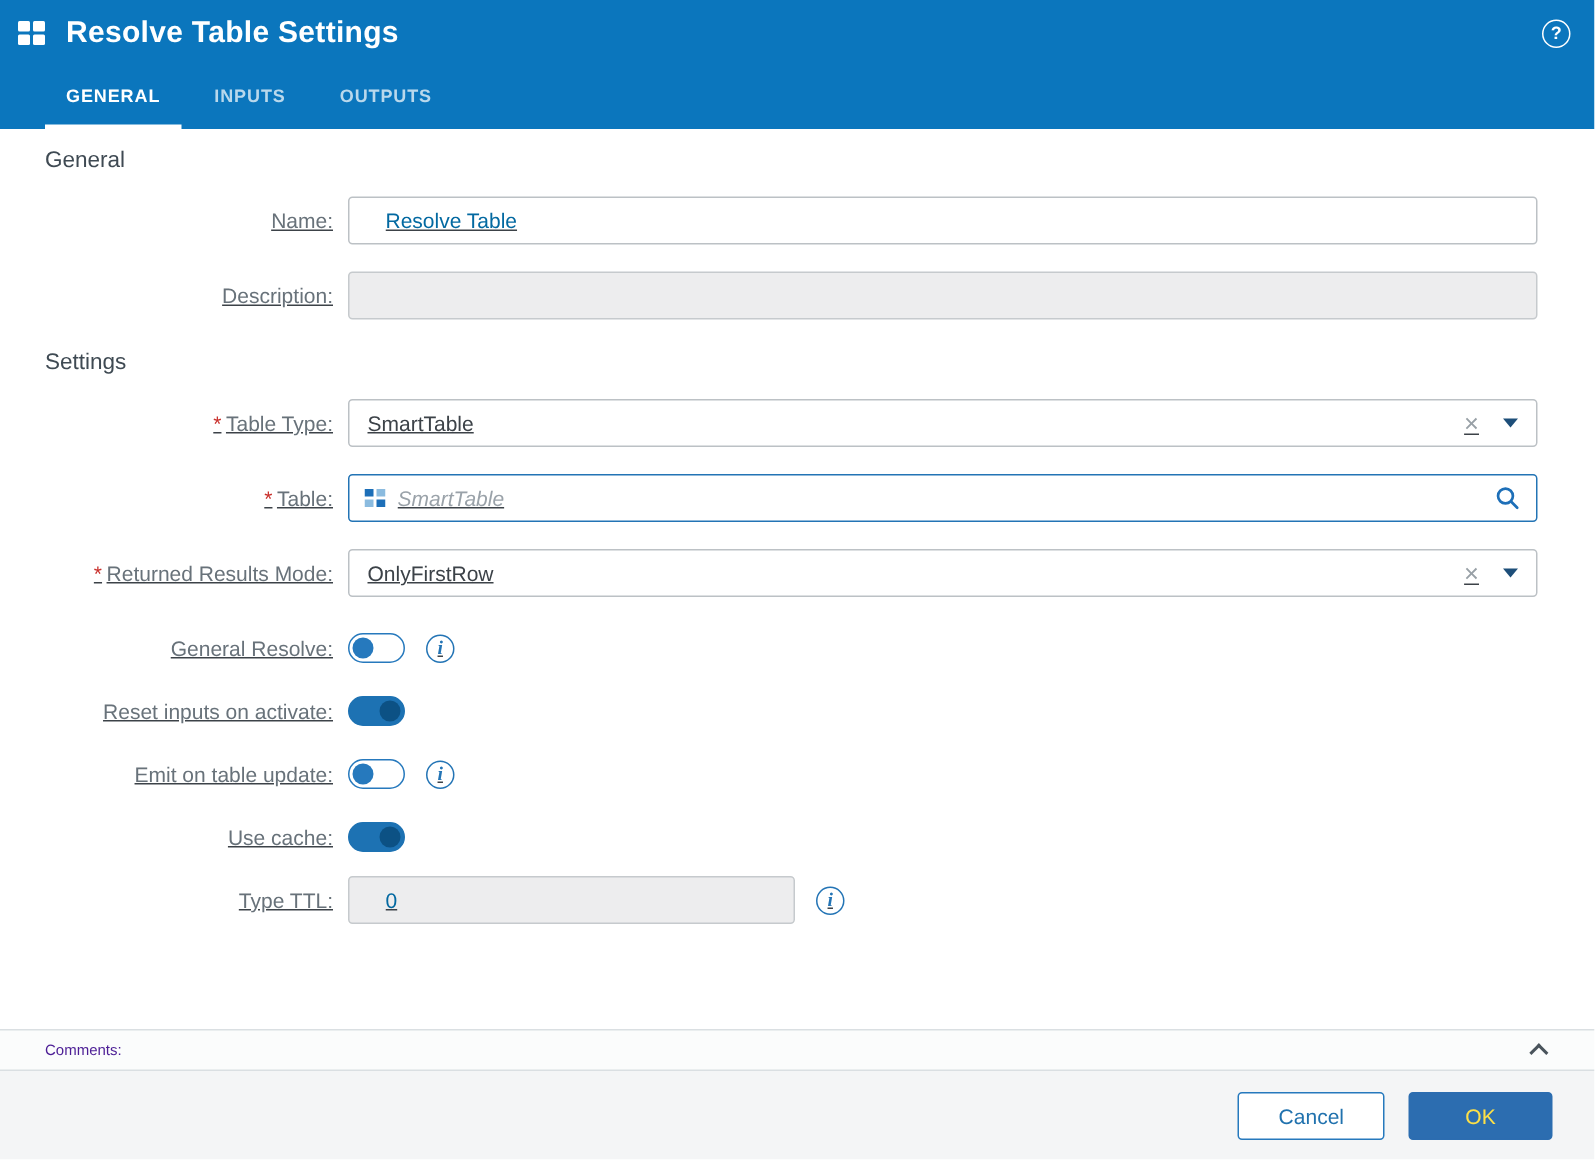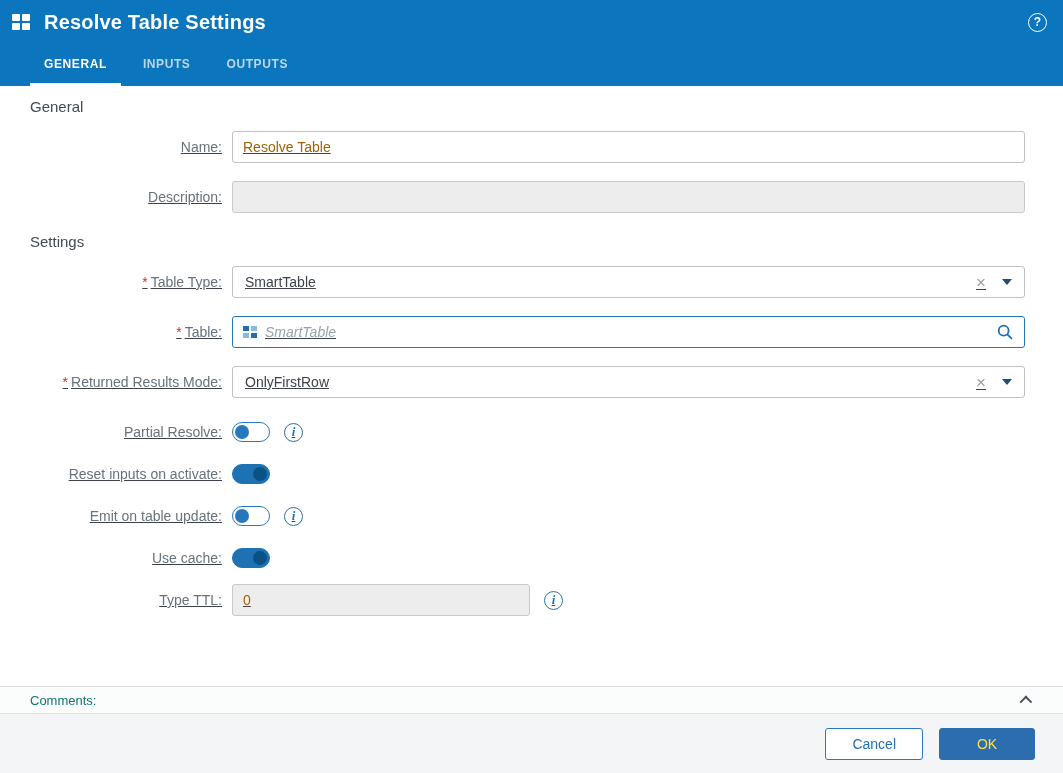--- a/index.html
+++ b/index.html
@@ -36,22 +36,22 @@
   .section-heading { font-size: 15px; font-weight: 400; color: #3f4a53; margin: 0 0 16px 30px; }
   .section-heading.settings { margin-top: 20px; }
   .row { display: grid; grid-template-columns: 222px 1fr; column-gap: 10px; align-items: center; min-height: 32px; margin-bottom: 18px; padding-right: 38px; text-decoration: underline; }
   .row.toggle-row { margin-bottom: 10px; }
   .row label { text-align: right; font-size: 14px; color: #68727a; }
   .req { color: #c9302c; margin-right: 3px; font-size: 14px; }
 
   .control { display: flex; align-items: center; gap: 14px; }
   .text-input {
     height: 32px; width: 100%; border: 1px solid #bcc1c5; border-radius: 3px;
-    font-family: "Liberation Sans", sans-serif; font-size: 14px; color: #a16207;
-    padding: 0 10px; background: #ffffff; outline: none;
+    font-family: "Liberation Sans", sans-serif; font-size: 14px; color: #0369a1;
+    padding: 0 24px; background: #ffffff; outline: none;
   }
   .text-input.muted { background: #ededee; border-color: #c6cacd; }
   .text-input.small { width: 298px; flex: 0 0 auto; }
 
   .select {
     height: 32px; width: 100%; border: 1px solid #bcc1c5; border-radius: 3px; background: #ffffff;
     display: flex; align-items: center; padding: 0 12px; cursor: pointer;
   }
   .select .sel-value { flex: 1; font-size: 14px; color: #3c4248; }
   .select .clear { color: #98a0a6; font-size: 17px; line-height: 1; margin-right: 16px; cursor: pointer; }
@@ -77,21 +77,21 @@
     width: 19px; height: 19px; border: 1.5px solid #2374b5; border-radius: 50%;
     color: #2374b5; font-family: "Liberation Serif", serif; font-style: italic; font-weight: 700; font-size: 13px;
     display: inline-flex; align-items: center; justify-content: center; cursor: pointer; flex: 0 0 auto;
   }
 
   
   .comments-bar {
     flex: 0 0 28px; border-top: 1px solid #dadfe2; border-bottom: 1px solid #dadfe2; background: #fbfcfc;
     display: flex; align-items: center; justify-content: space-between; padding: 0 34px 0 30px; cursor: pointer;
   }
-  .comments-bar span.lbl { font-size: 13px; color: #0f766e; }
+  .comments-bar span.lbl { font-size: 10px; color: #4c1d95; }
   .chevron-up { width: 9px; height: 9px; border-top: 2px solid #4a545c; border-right: 2px solid #4a545c; transform: rotate(-45deg) translateY(2px); }
 
   
   .footer { flex: 1; background: #f4f5f6; display: flex; align-items: center; justify-content: flex-end; gap: 16px; padding-right: 28px; }
   .btn { height: 32px; min-width: 96px; border-radius: 3px; font-family: "Liberation Sans", sans-serif; font-size: 14px; cursor: pointer; padding: 0 26px; }
   .btn-cancel { background: #ffffff; border: 1px solid #2679bd; color: #2172ae; }
   .btn-ok { background: #2c6db0; border: 1px solid #2c6db0; color: #fde047; }
 </style>
 </head>
 <body>
@@ -170,21 +170,21 @@
     <div class="control">
       <div class="select">
         <span class="sel-value">OnlyFirstRow</span>
         <span class="clear">×</span>
         <span class="caret"></span>
       </div>
     </div>
   </div>
 
   <div class="row toggle-row">
-    <label><span>Partial Resolve:</span></label>
+    <label><span>General Resolve:</span></label>
     <div class="control">
       <div class="toggle">
           <span class="knob"></span>
         </div>
       <span class="info-icon">i</span>
     </div>
   </div>
 
   <div class="row toggle-row">
     <label><span>Reset inputs on activate:</span></label>

